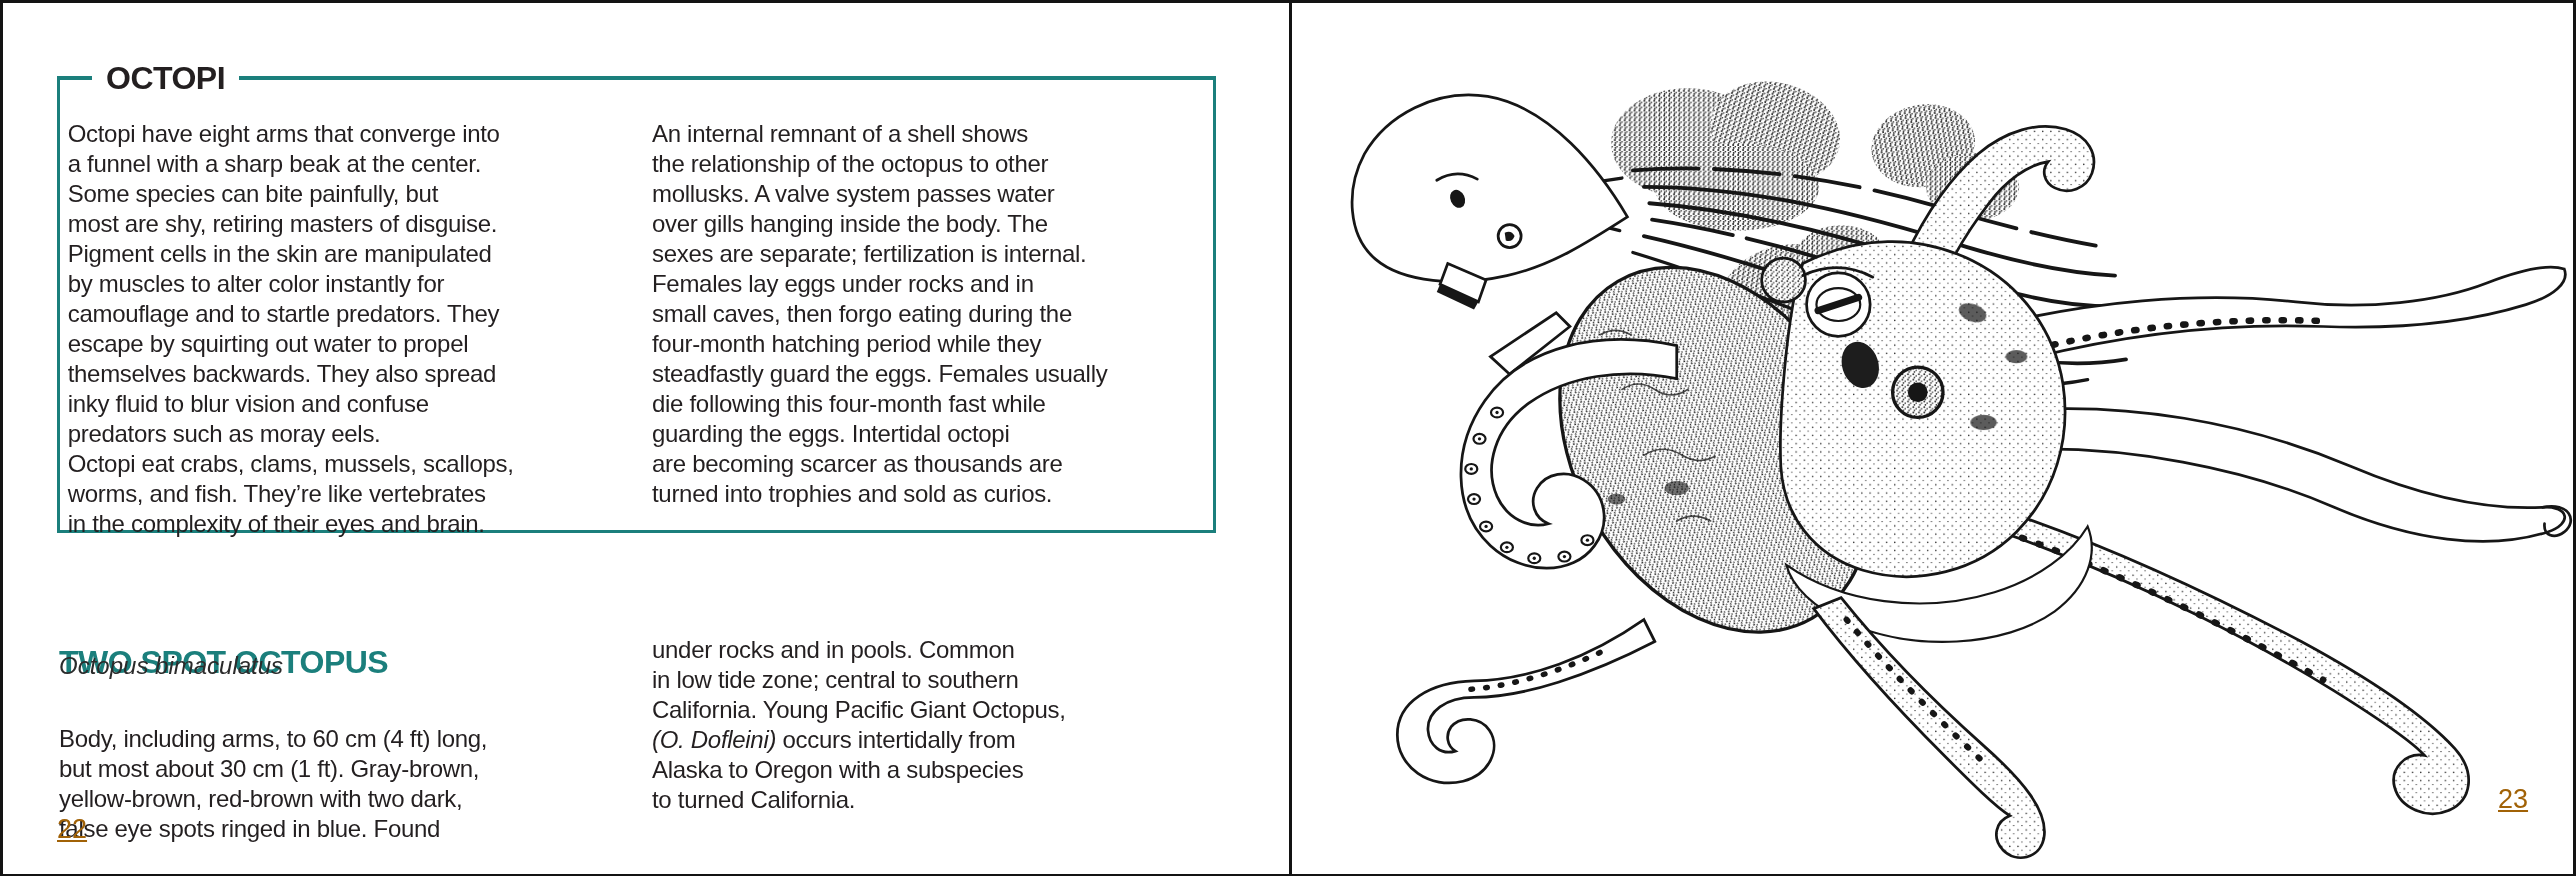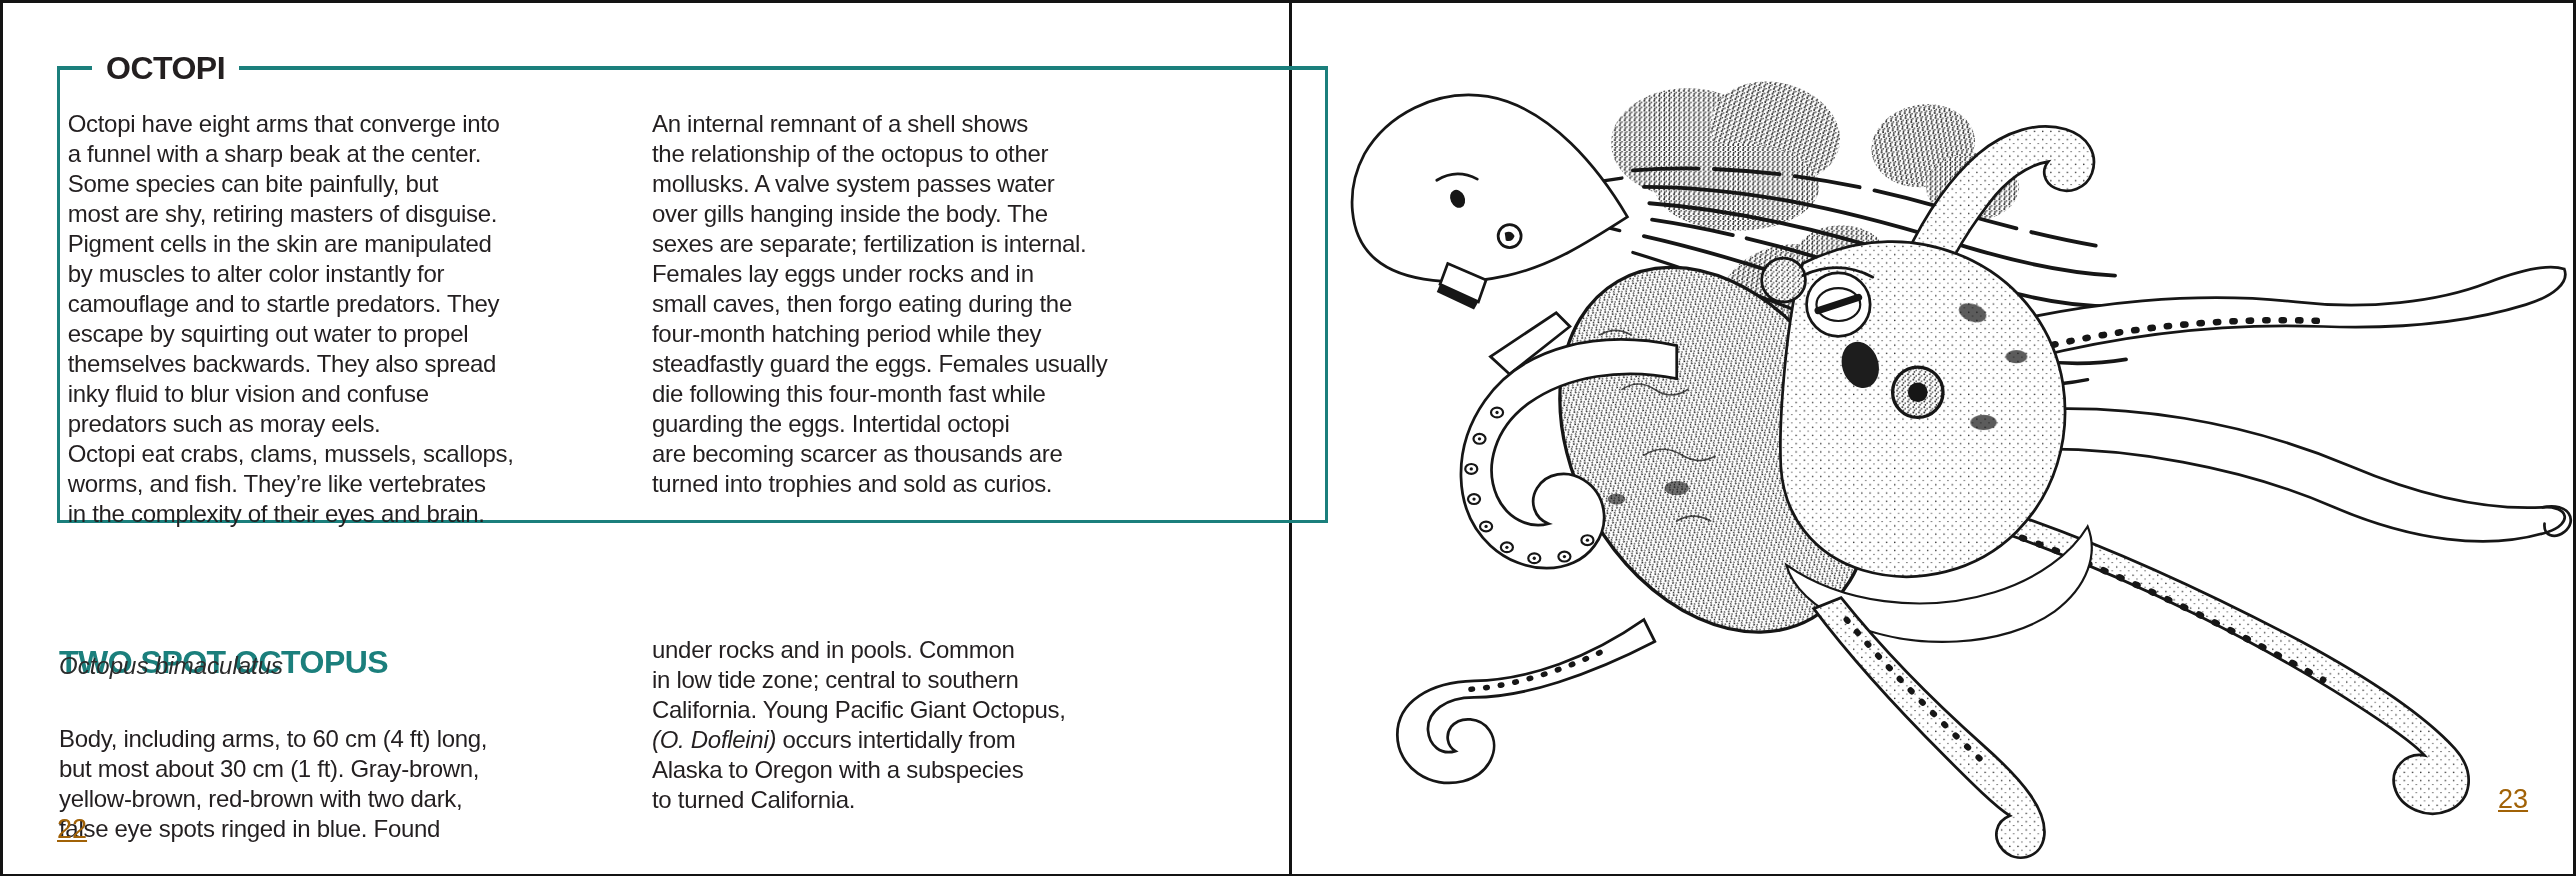--- a/index.html
+++ b/index.html
@@ -1,21 +1,21 @@
 <!DOCTYPE html>
 <html style="font-size:8.8px"><head>
 <meta charset="utf-8">
 <style>
   html,body{margin:0;padding:0;background:#ddd;}
   .spread{position:relative;width:2576px;height:877px;background:#fff;
           box-sizing:border-box;border:3.3px solid #131313;overflow:hidden;
           font-family:"Liberation Sans",sans-serif;color:#231f20;}
   .gutter{position:absolute;left:1286px;top:0;width:3.3px;height:100%;background:#131313;}
   
-  .octopi-box{position:absolute;left:54px;top:65px;width:1271px;height:455px;
+  .octopi-box{position:absolute;left:54px;top:75px;width:1159px;height:455px;
               box-sizing:border-box;border:3.3px solid #1b7f7c;border-top:none;}
   .box-head{position:absolute;left:-3.3px;right:-3.3px;top:-1.6px;height:3.3px;
             display:flex;align-items:center;}
   .box-head .lead{width:35px;height:3.3px;background:#1b7f7c;}
   .box-head .trail{flex:1;height:3.3px;background:#1b7f7c;}
   .box-title{font-weight:bold;font-size:32px;line-height:32px;letter-spacing:-0.5px;
              padding:0 14.3px;white-space:nowrap;color:#231f20;}
   .txt{position:absolute;font-size:24px;line-height:30px;letter-spacing:-0.3px;
        white-space:pre-line;margin-top:27px;}
   .box-col1{left:7.7px;top:14.3px;width:581px;}

